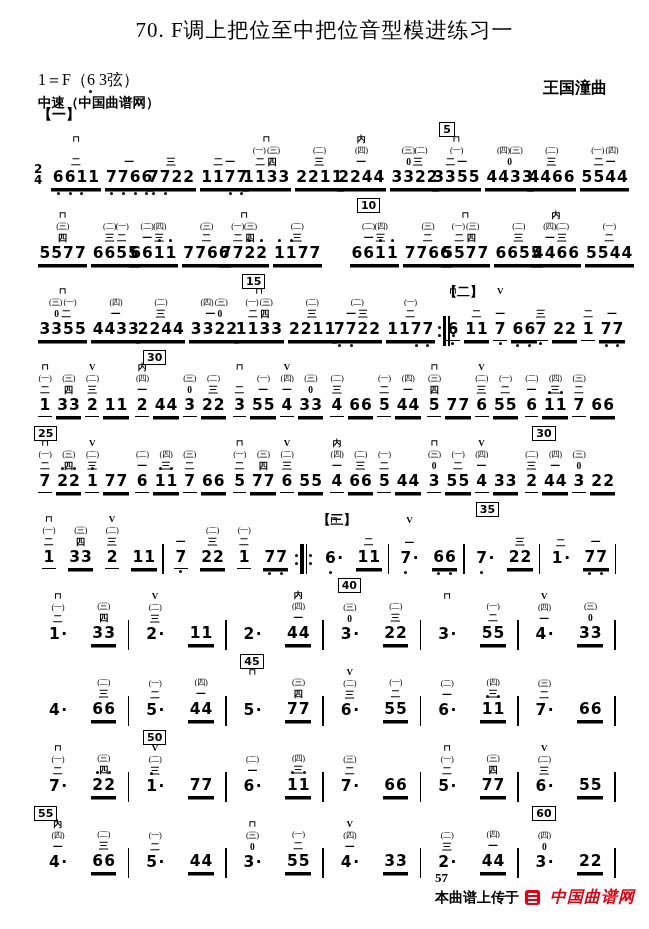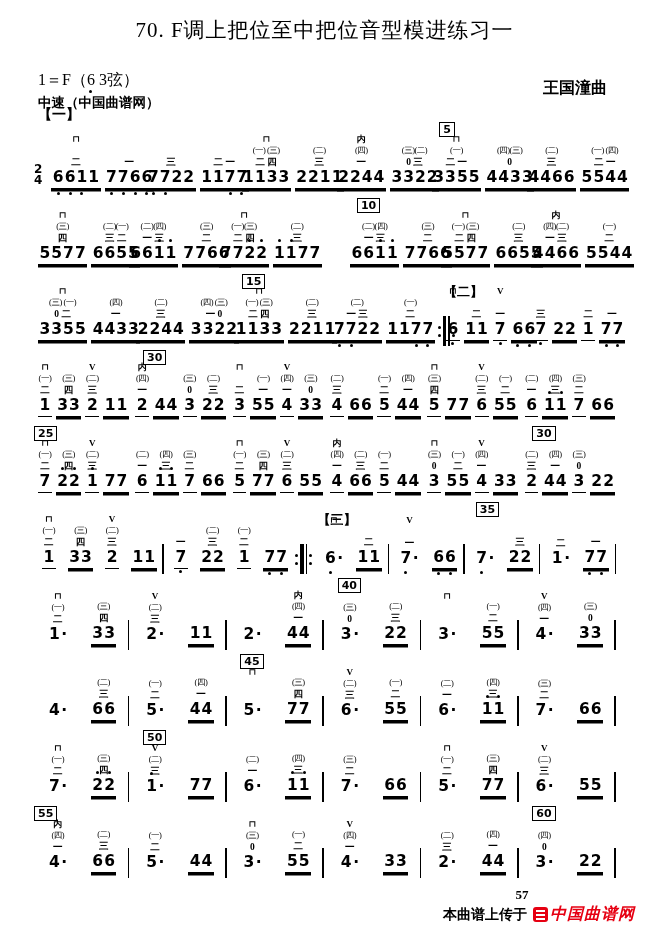--- a/index.html
+++ b/index.html
@@ -38,25 +38,25 @@
   .rpt .dcol i{display:block;width:3px;height:3px;background:#000;border-radius:50%;}
   .rpt .thick{width:3.5px;height:30px;background:#000;}
   .rpt .thin{width:1.5px;height:30px;background:#000;}
   .mno{position:absolute;top:0;left:12%;border:1.3px solid #000;font-size:11px;line-height:13px;
        font-weight:bold;padding:0 3px;background:#fff;z-index:2;font-family:"DejaVu Sans",sans-serif;}
   .mno.first{left:0;}
   .sect{position:absolute;top:9px;left:2px;font-size:13px;font-weight:bold;z-index:2;white-space:nowrap;}
   .tsig{display:flex;flex-direction:column;align-items:center;justify-content:flex-end;
         font-family:"DejaVu Sans",sans-serif;font-weight:bold;font-size:12px;line-height:11px;
         padding-bottom:12px;margin-right:5px;}
-  .footer{position:absolute;right:14px;bottom:4px;text-align:center;}
+  .footer{position:absolute;right:14px;bottom:21px;text-align:left;}
   .pageno{font-size:13px;font-weight:bold;margin-right:34px;margin-bottom:1px;}
   .credit{display:flex;align-items:center;justify-content:flex-end;gap:6px;font-size:14px;}
   .credit .pre{font-weight:bold;}
-  .logo{display:flex;align-items:center;gap:2px;}
+  .logo{display:flex;align-items:center;gap:10px;}
   .logo-icon{width:15px;height:15px;border-radius:3px;display:flex;flex-direction:column;
              justify-content:center;align-items:center;gap:2px;}
   .logo-icon i{display:block;width:9px;height:2px;background:#fff;}
   .sitename{font-weight:bold;font-size:16px;font-style:italic;letter-spacing:1px;}
 </style>
 </head>
 <body>
 
 <div class="page">
   <div class="title">70. F调上把位至中把位音型模进练习一</div>

